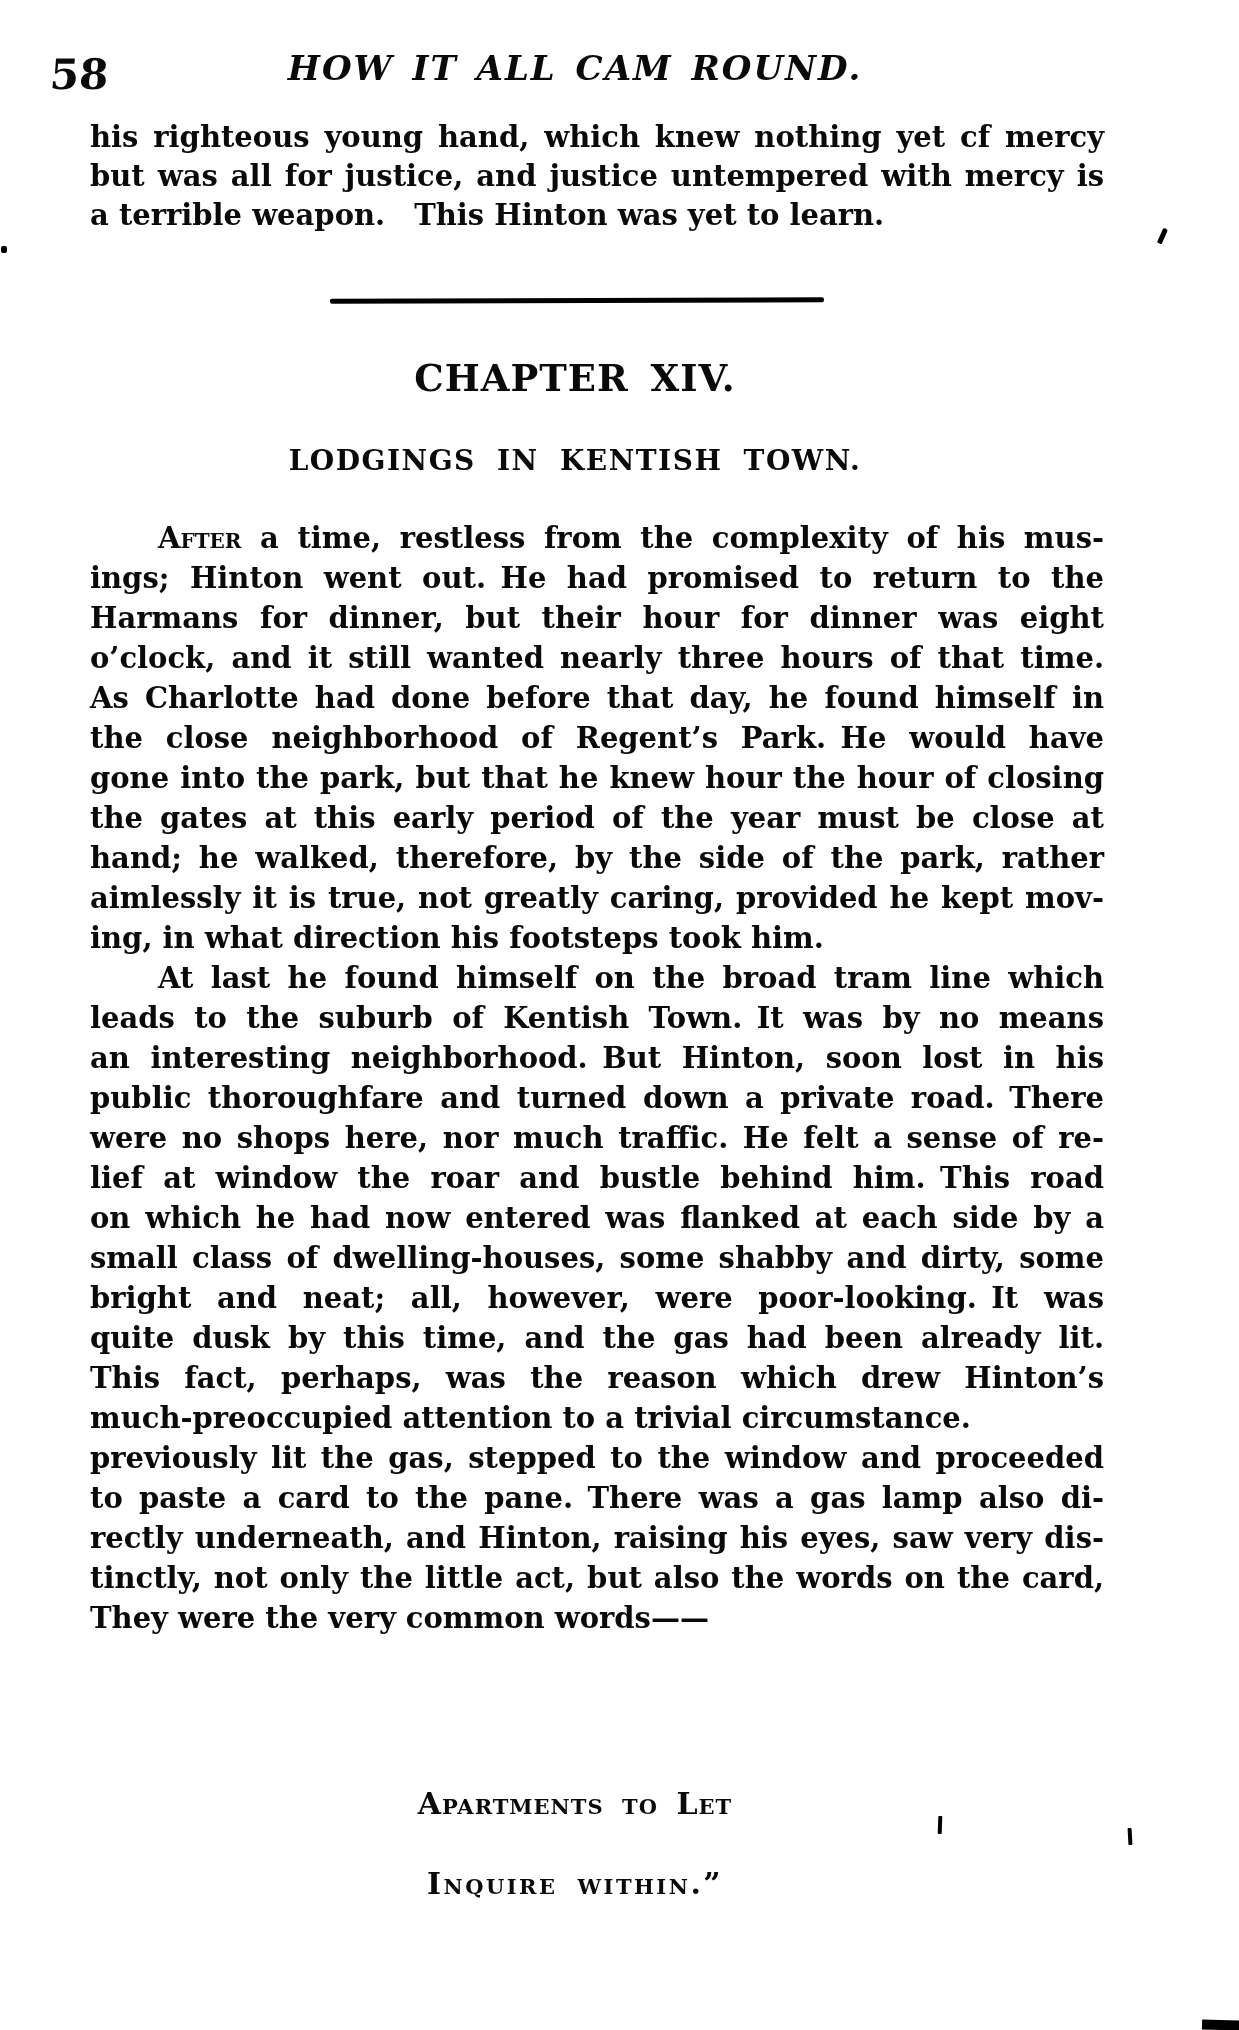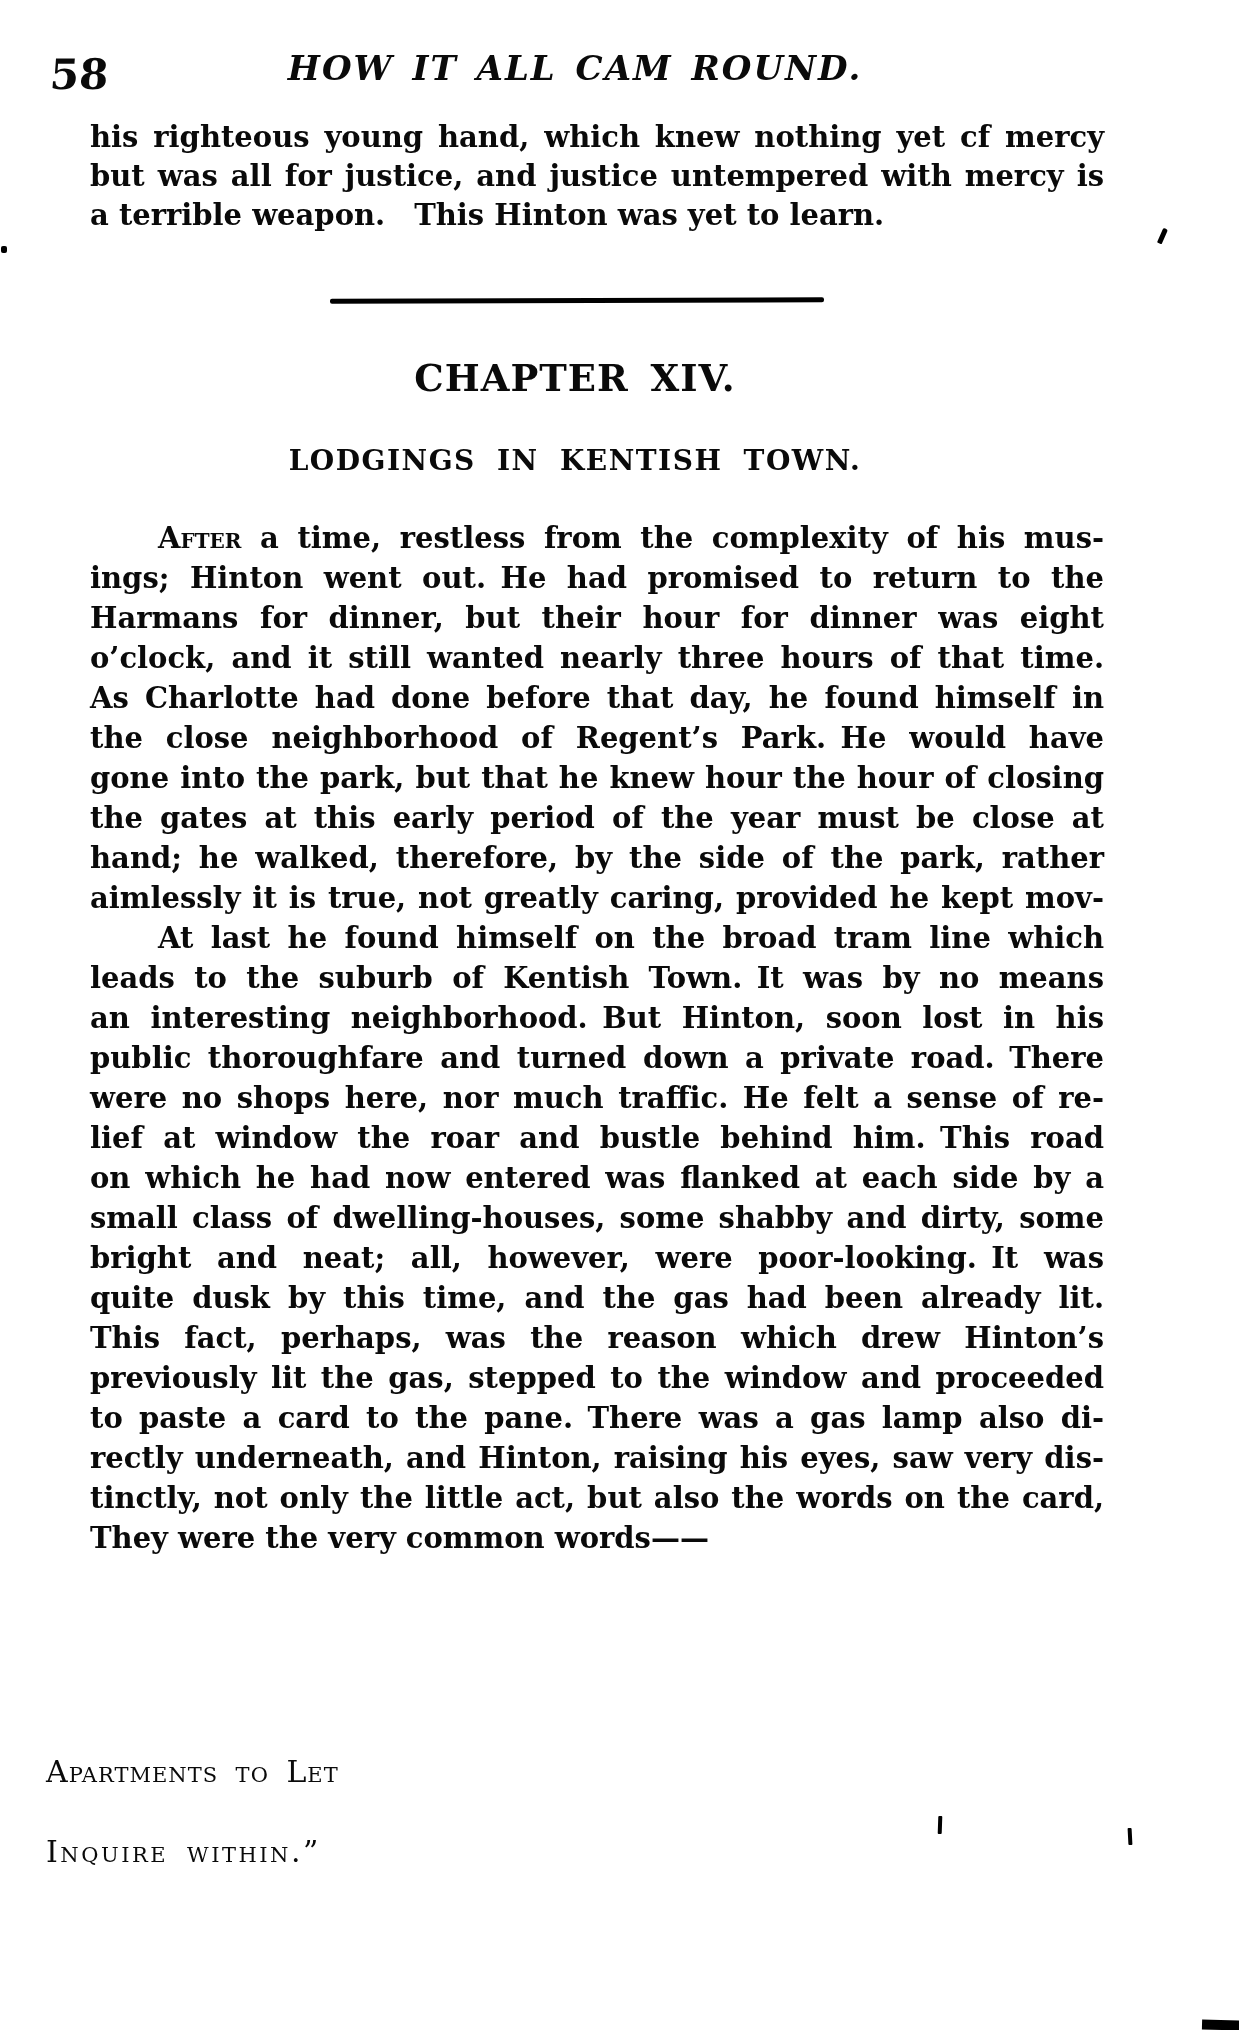--- a/index.html
+++ b/index.html
@@ -35,22 +35,23 @@
   .mainblock{top:518px;}
   .ln{
     font-size:29px;line-height:40px;font-weight:700;
     text-align:justify;text-align-last:justify;margin-left:44px;-moz-text-align-last:justify;
   }
   .toppara .ln{line-height:39px;}
   .ln.last{text-align-last:left;-moz-text-align-last:left;}
   .ln.ind{text-indent:68px;}
   .sc{font-variant:small-caps;}
   .cardline{
-    text-align:left;font-weight:400;font-variant:small-caps;
+    text-align:center;font-weight:700;font-variant:small-caps;
     white-space:nowrap;
+    margin-top:32px;
   }
   .card1{top:1754px;font-size:30px;letter-spacing:1px;word-spacing:7px;}
   .card2{top:1834px;font-size:30px;letter-spacing:2.5px;word-spacing:7px;}
   
   .speck-left{left:1px;top:246px;width:6px;height:7px;background:#000;border-radius:2px;}
   .speck-apostrophe{
     left:1160px;top:228px;width:5px;height:16px;background:#000;
     border-radius:2px 2px 1px 1px;transform:rotate(24deg);
   }
   .tick1{left:938px;top:1816px;width:4px;height:18px;background:#000;transform:rotate(2deg);border-radius:1px;}
@@ -83,33 +84,35 @@
       <div class="ln ind"><span class="sc">After</span> a time, restless from the complexity of his mus-</div>
       <div class="ln">ings; Hinton went out. He had promised to return to the</div>
       <div class="ln">Harmans for dinner, but their hour for dinner was eight</div>
       <div class="ln">o’clock, and it still wanted nearly three hours of that time.</div>
       <div class="ln">As Charlotte had done before that day, he found himself in</div>
       <div class="ln">the close neighborhood of Regent’s Park. He would have</div>
       <div class="ln">gone into the park, but that he knew hour the hour of closing</div>
       <div class="ln">the gates at this early period of the year must be close at</div>
       <div class="ln">hand; he walked, therefore, by the side of the park, rather</div>
       <div class="ln">aimlessly it is true, not greatly caring, provided he kept mov-</div>
+      <div class="ln last">ing, in what direction his footsteps took him.</div>
     </div>
     <div>
       <div class="ln ind">At last he found himself on the broad tram line which</div>
       <div class="ln">leads to the suburb of Kentish Town. It was by no means</div>
       <div class="ln">an interesting neighborhood. But Hinton, soon lost in his</div>
       <div class="ln">public thoroughfare and turned down a private road. There</div>
       <div class="ln">were no shops here, nor much traffic. He felt a sense of re-</div>
       <div class="ln">lief at window the roar and bustle behind him. This road</div>
       <div class="ln">on which he had now entered was flanked at each side by a</div>
       <div class="ln">small class of dwelling-houses, some shabby and dirty, some</div>
       <div class="ln">bright and neat; all, however, were poor-looking. It was</div>
       <div class="ln">quite dusk by this time, and the gas had been already lit.</div>
       <div class="ln">This fact, perhaps, was the reason which drew Hinton’s</div>
+      <div class="ln last">much-preoccupied attention to a trivial circumstance.</div>
     </div>
     <div>
       <div class="ln">previously lit the gas, stepped to the window and proceeded</div>
       <div class="ln">to paste a card to the pane. There was a gas lamp also di-</div>
       <div class="ln">rectly underneath, and Hinton, raising his eyes, saw very dis-</div>
       <div class="ln">tinctly, not only the little act, but also the words on the card,</div>
       <div class="ln last">They were the very common words——</div>
     </div>
   </div>
 

